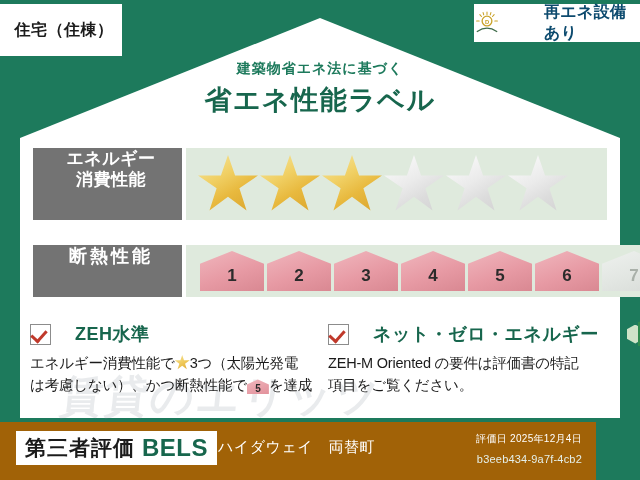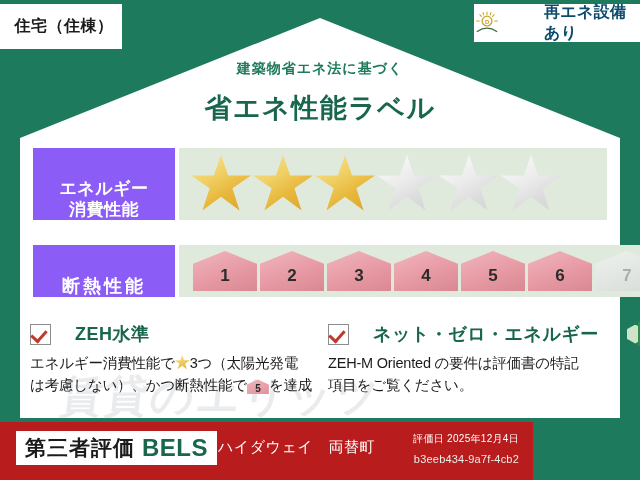--- a/index.html
+++ b/index.html
@@ -13,21 +13,21 @@
     background:#1d7a5c;overflow:hidden;
   }
 
   
   .tag{
     position:absolute;background:#ffffff;
     display:flex;align-items:center;justify-content:center;
     box-sizing:border-box;
   }
   #tag-dwelling{
-    left:0;top:4px;width:122px;height:45px;
+    left:0;top:4px;width:122px;height:52px;
     padding-left:6px;
   }
   #tag-dwelling .tx{
     font-size:16px;font-weight:bold;color:#1b1b1b;letter-spacing:0.5px;
   }
   #tag-renew{
     right:0;top:4px;width:166px;height:38px;gap:4px;
     padding-right:6px;
   }
   #tag-renew .tx{
@@ -56,34 +56,34 @@
 
   
   #title-block{
     position:absolute;left:0;top:60px;width:640px;text-align:center;
   }
   #title-sub{
     font-size:14px;font-weight:bold;color:#1d7a5c;letter-spacing:1px;
   }
   #title-main{
     font-size:27px;font-weight:bold;color:#17664d;letter-spacing:1.5px;
-    margin-top:12px;
+    margin-top:4px;
   }
 
   
   .row{
     position:absolute;left:33px;width:574px;display:flex;align-items:stretch;
   }
   #row-energy{top:148px;height:72px;}
   #row-insul{top:245px;height:52px;}
 
   .row-label{
-    background:#8b5cf6;color:#ffffff;flex:0 0 142px;
-    display:flex;flex-direction:column;align-items:center;justify-content:flex-end;
-    font-weight:bold;line-height:1.25;
+    background:#737373;color:#ffffff;flex:0 0 142px;
+    display:flex;flex-direction:column;align-items:center;justify-content:flex-start;
+    font-weight:bold;line-height:1.25;padding-left:7px;
   }
   #row-energy .row-label{font-size:17px;letter-spacing:0.5px;}
   #row-insul .row-label{font-size:18px;letter-spacing:3px;}
 
   .row-track{
     flex:1;background:#dfeadd;margin-left:4px;
     display:flex;align-items:center;
   }
   #row-energy .row-track{padding-left:12px;gap:2px;}
   #row-insul .row-track{padding-left:14px;gap:3px;}
@@ -164,21 +164,21 @@
   }
   #zehm-logo .lg-txt{
     font-size:5px;line-height:1.25;color:#2f8b4f;font-weight:bold;
   }
 
   
   .sun-ico{width:26px;height:26px;flex:0 0 auto;}
 
   
   #bottom{
-    position:absolute;left:0;bottom:0;width:533px;height:58px;background:#b91c1c;
+    position:absolute;left:0;bottom:0;width:596px;height:58px;background:#a16207;
   }
   #bels-box{
     position:absolute;left:16px;top:9px;height:34px;background:#ffffff;
     display:flex;align-items:center;padding:0 9px;gap:7px;
   }
   #bels-jp{font-size:21px;font-weight:bold;color:#1b1b1b;letter-spacing:1px;}
   #bels-en{font-size:24px;font-weight:bold;color:#17664d;letter-spacing:0.5px;}
   #bldg-name{
     position:absolute;left:218px;top:16px;font-size:15px;color:#ffffff;
     letter-spacing:0.5px;

